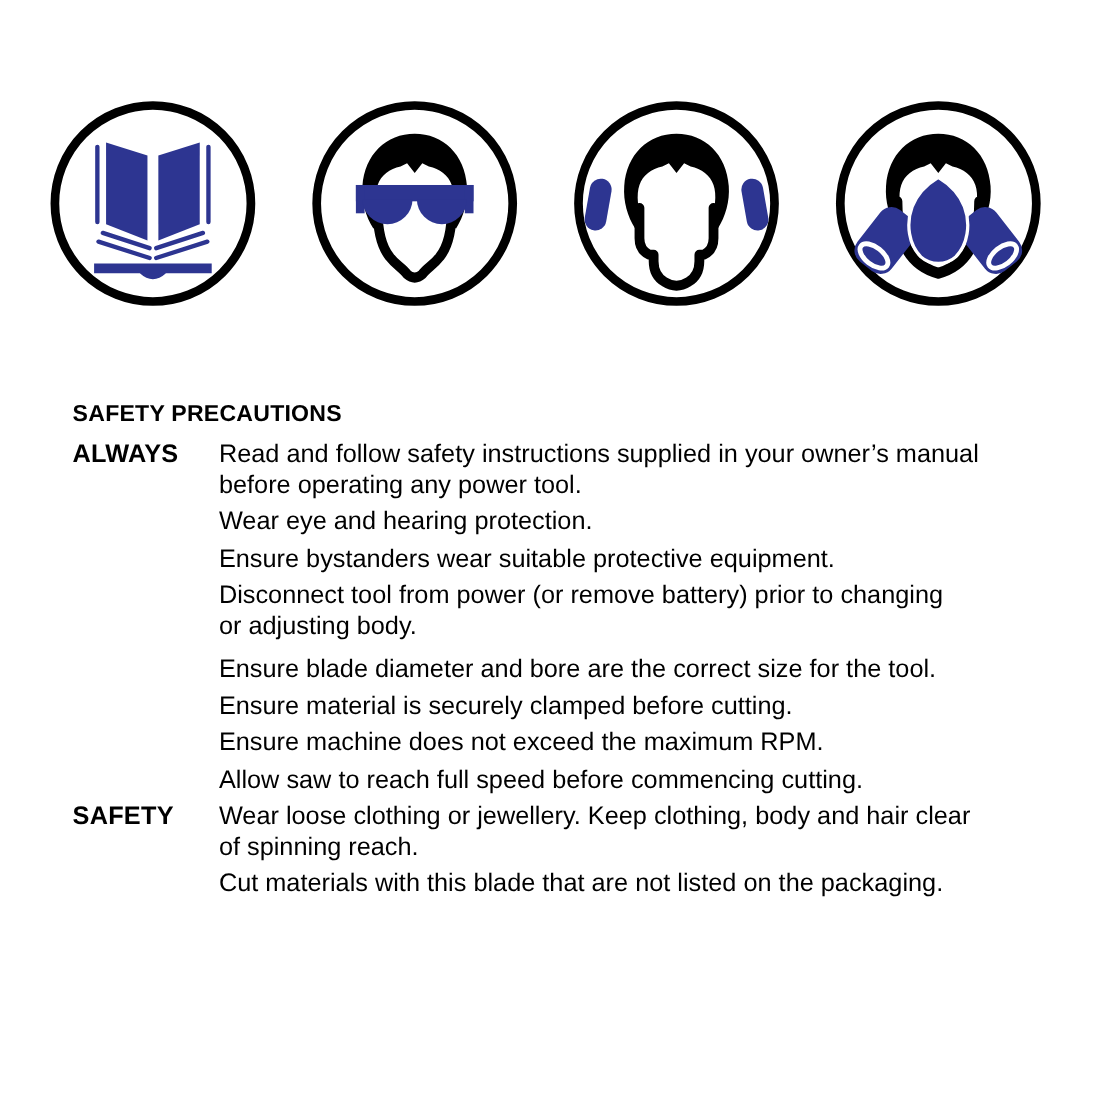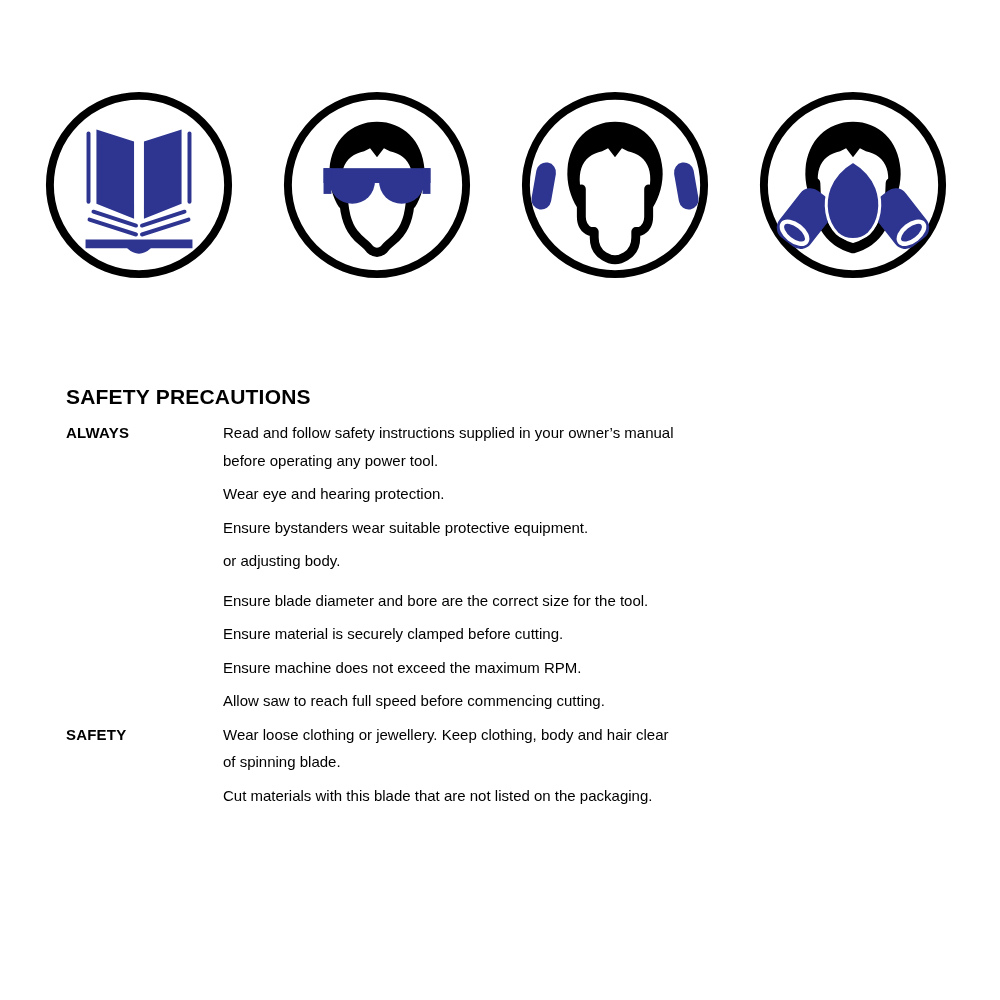--- a/index.html
+++ b/index.html
@@ -22,35 +22,34 @@
   .ring{fill:#ffffff;stroke:#000000;stroke-width:8;}
   .b{fill:var(--icon-blue,#2D3591);}
   .bs4{stroke:var(--icon-blue,#2D3591);stroke-width:4;fill:none;stroke-linecap:round;}
   .k{fill:#000000;}
   .ks9{stroke:#000000;stroke-width:9;fill:none;stroke-linecap:round;stroke-linejoin:round;}
   .ks10{stroke:#000000;stroke-width:10;fill:none;stroke-linecap:round;stroke-linejoin:round;}
   .ringw{fill:none;stroke:#ffffff;stroke-width:4.5;}
   .domeo{stroke:#ffffff;stroke-width:3;}
   .content{
     position:absolute;
-    left:66px;top:385px;width:900px;
+    left:66px;top:365px;width:900px;
   }
   .heading{
     font-size:21px;
     font-weight:bold;
     line-height:24px;
     letter-spacing:0.2px;
     margin:0 0 10px 0;
   }
   .item{
     display:flex;
     margin-bottom:6px;
-    font-size:15px;
+    font-size:23px;
     line-height:27.5px;
-    gap:24px;
   }
   .label{
     width:109px;
     flex:none;
     font-weight:bold;
     letter-spacing:0.2px;
   }
   .lines{flex:none;margin-left:24px;}
   .line{white-space:nowrap;}
 </style>
@@ -143,20 +142,21 @@
     <div class="item">
       <div class="label"></div>
       <div class="lines">
         <div class="line">Ensure bystanders wear suitable protective equipment.</div>
       </div>
     </div>
 
     <div class="item">
       <div class="label"></div>
       <div class="lines">
+        <div class="line">Disconnect tool from power (or remove battery) prior to changing</div>
         <div class="line">or adjusting body.</div>
       </div>
     </div>
 
     <div class="item">
       <div class="label"></div>
     </div>
 
     <div class="item">
       <div class="label"></div>
@@ -184,21 +184,21 @@
       <div class="label"></div>
       <div class="lines">
         <div class="line">Allow saw to reach full speed before commencing cutting.</div>
       </div>
     </div>
 
     <div class="item">
       <div class="label">SAFETY</div>
       <div class="lines">
         <div class="line">Wear loose clothing or jewellery. Keep clothing, body and hair clear</div>
-        <div class="line">of spinning blade.</div>
+        <div class="line">of spinning reach.</div>
       </div>
     </div>
 
     <div class="item">
       <div class="label"></div>
       <div class="lines">
         <div class="line">Cut materials with this blade that are not listed on the packaging.</div>
       </div>
     </div>
 

